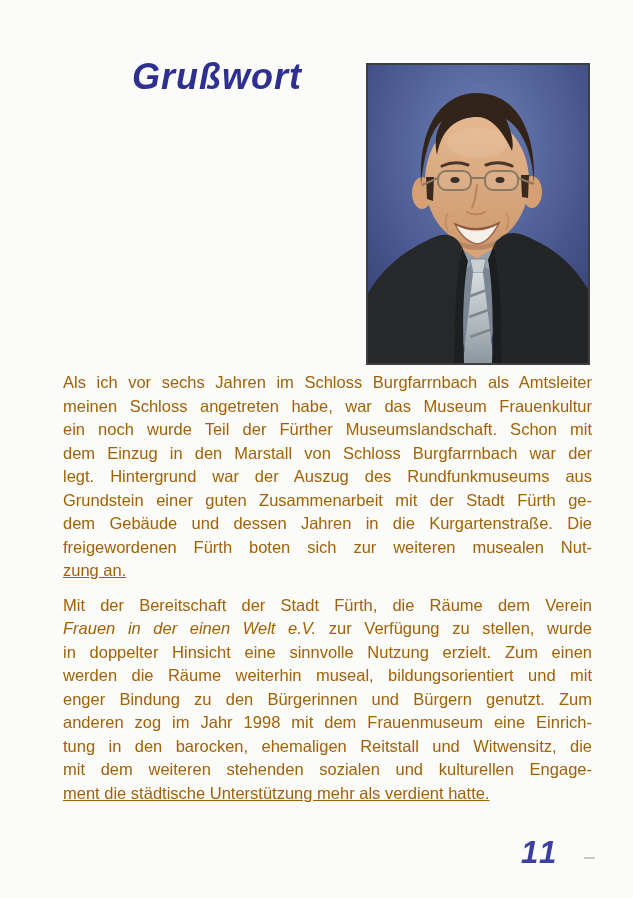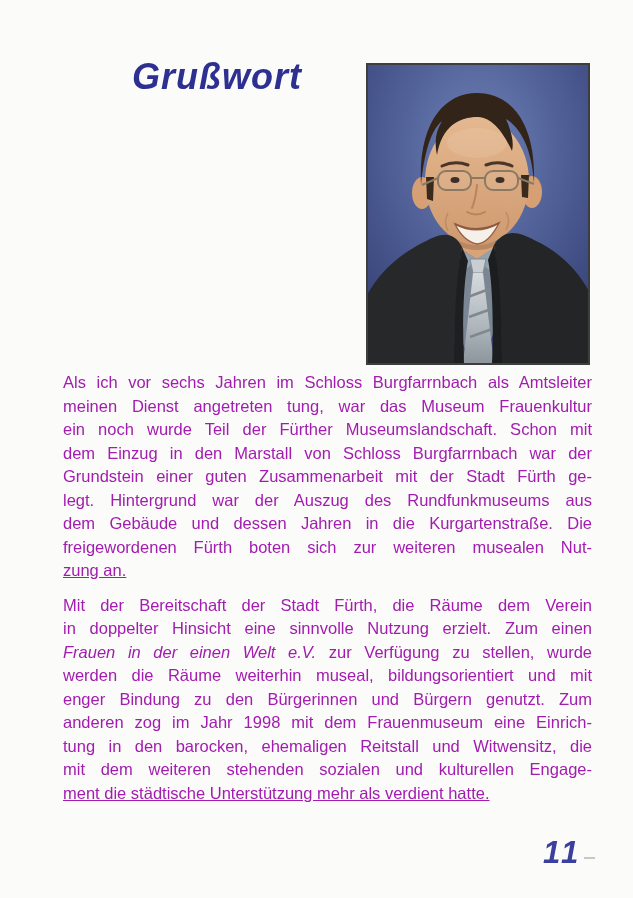--- a/index.html
+++ b/index.html
@@ -45,21 +45,21 @@
     text-align: justify;
     text-align-last: justify;
     text-justify: inter-word;
     height: 23.5px;
     overflow: visible;
   }
   .line.last { text-align-last: left; text-decoration: underline; }
   .it { font-style: italic; }
   .page-number {
     position: absolute;
-    left: 543px; top: 834px;
+    left: 521px; top: 834px;
     font-size: 31px;
     font-style: italic;
     font-weight: 600;
     letter-spacing: 3px;
     color: #3b3f9e;
     line-height: 1.2;
   }
   .scan-dash {
     position: absolute;
     left: 584px; top: 857px;
@@ -144,36 +144,36 @@
         <path d="M102,272 L127,263"></path>
       </g>
 
       <path d="M-2,298 L-2,232 C12,205 34,188 56,177 C70,170 84,163 94,182 C90,212 86,255 86,298 Z" fill="#26282a"></path>
       <path d="M222,298 L222,228 C208,202 188,185 166,175 C152,168 138,162 126,180 C130,212 134,255 134,298 Z" fill="#232527"></path>
       <path d="M94,182 C88,214 86,255 86,298 L96,298 C94,255 96,214 100,196 Z" fill="#1d1f21"></path>
       <path d="M126,180 C132,214 134,255 134,298 L124,298 C126,255 124,214 120,195 Z" fill="#1b1d1f"></path>
     </svg>
   </figure>
 
-  <div class="text-block" style="color: #a21caf;">
+  <div class="text-block" style="color: #a16207;">
       <div class="para">
         <div class="line"><span>Als ich vor sechs Jahren im Schloss Burgfarrnbach als Amtsleiter</span></div>
-        <div class="line"><span>meinen Dienst angetreten tung, war das Museum Frauenkultur</span></div>
+        <div class="line"><span>meinen Schloss angetreten habe, war das Museum Frauenkultur</span></div>
         <div class="line"><span>ein noch wurde Teil der Fürther Museumslandschaft. Schon mit</span></div>
         <div class="line"><span>dem Einzug in den Marstall von Schloss Burgfarrnbach war der</span></div>
+        <div class="line"><span>legt. Hintergrund war der Auszug des Rundfunkmuseums aus</span></div>
         <div class="line"><span>Grundstein einer guten Zusammenarbeit mit der Stadt Fürth ge-</span></div>
-        <div class="line"><span>legt. Hintergrund war der Auszug des Rundfunkmuseums aus</span></div>
         <div class="line"><span>dem Gebäude und dessen Jahren in die Kurgartenstraße. Die</span></div>
         <div class="line"><span>freigewordenen Fürth boten sich zur weiteren musealen Nut-</span></div>
         <div class="line last"><span>zung an.</span></div>
       </div>
       <div class="para">
         <div class="line"><span>Mit der Bereitschaft der Stadt Fürth, die Räume dem Verein</span></div>
+        <div class="line"><span class="it">Frauen in der einen Welt e.V.</span><span> zur Verfügung zu stellen, wurde</span></div>
         <div class="line"><span>in doppelter Hinsicht eine sinnvolle Nutzung erzielt. Zum einen</span></div>
-        <div class="line"><span class="it">Frauen in der einen Welt e.V.</span><span> zur Verfügung zu stellen, wurde</span></div>
         <div class="line"><span>werden die Räume weiterhin museal, bildungsorientiert und mit</span></div>
         <div class="line"><span>enger Bindung zu den Bürgerinnen und Bürgern genutzt. Zum</span></div>
         <div class="line"><span>anderen zog im Jahr 1998 mit dem Frauenmuseum eine Einrich-</span></div>
         <div class="line"><span>tung in den barocken, ehemaligen Reitstall und Witwensitz, die</span></div>
         <div class="line"><span>mit dem weiteren stehenden sozialen und kulturellen Engage-</span></div>
         <div class="line last"><span>ment die städtische Unterstützung mehr als verdient hatte.</span></div>
       </div>
     </div>
 
   <div class="page-number" style="color: rgb(59, 63, 158);">11</div>

